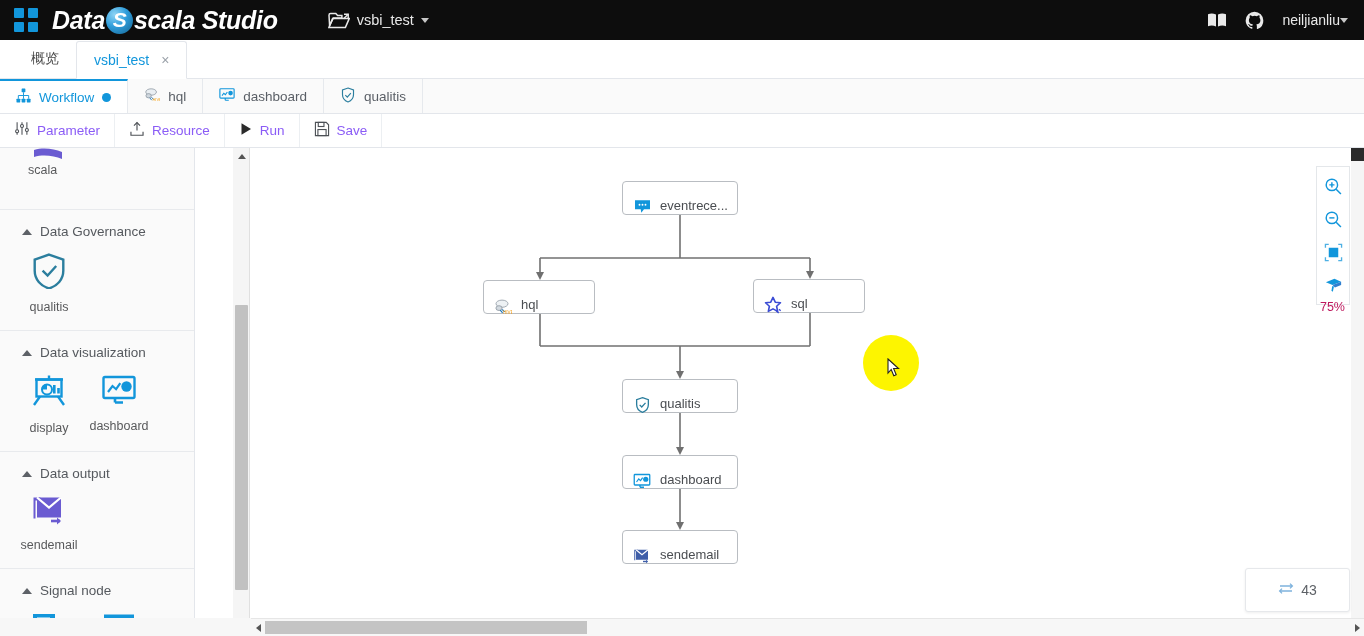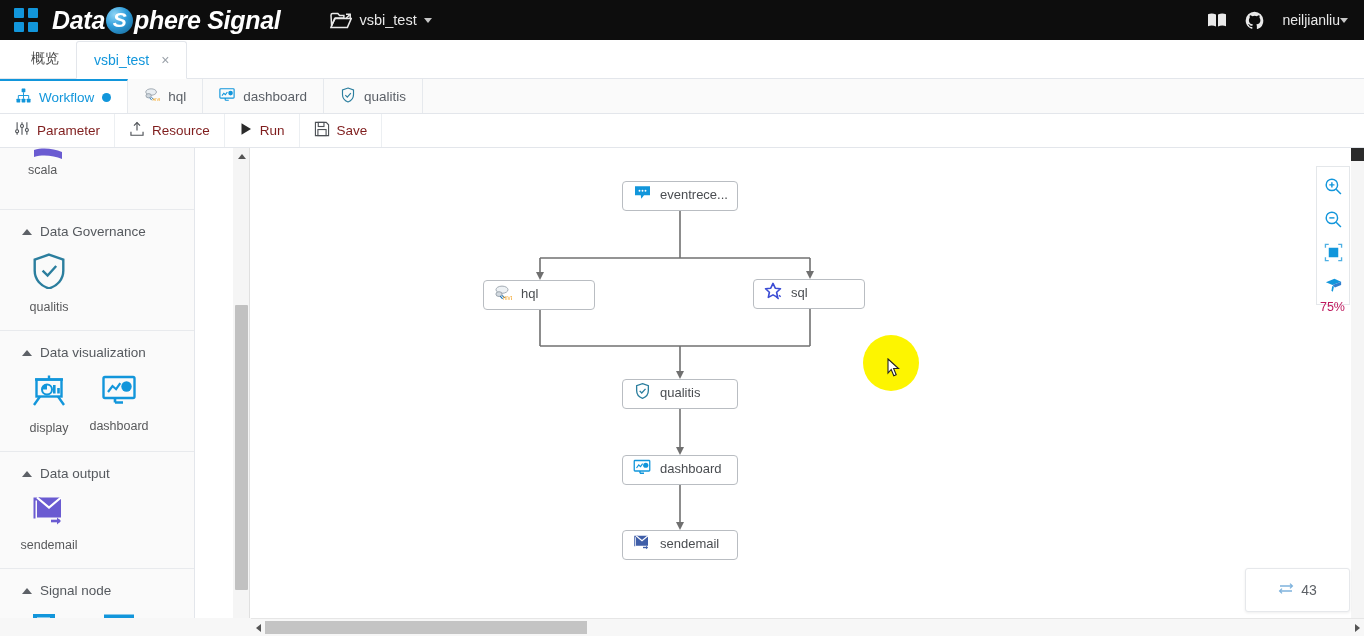--- a/index.html
+++ b/index.html
@@ -53,21 +53,21 @@
     font-size: 13.5px; color: #5a5f66; border-right: 1px solid #e6e9ed; cursor: pointer;
     background: #fafafa; }
   .stab.active { background: #fff; color: #1296db; border-top: 2px solid #1296db;
     padding-top: 0; }
   .dot { width: 9px; height: 9px; border-radius: 50%; background: #1296db; }
 
   
   .toolbar { position: absolute; left: 0; top: 114px; width: 1364px; height: 34px;
     background: #fff; border-bottom: 1px solid #e3e6eb; display: flex; align-items: center; }
   .tbtn { display: flex; align-items: center; gap: 7px; padding: 0 14px; height: 33px;
-    font-size: 13.5px; color: #7f1d1d; cursor: pointer; border-right: 1px solid #eceff2; }
+    font-size: 13.5px; color: #8b5cf6; cursor: pointer; border-right: 1px solid #eceff2; }
   .tbtn:first-child { padding-left: 14px; }
 
   
   .sidebar { position: absolute; left: 0; top: 148px; width: 195px; height: 488px;
     background: #fafafa; border-right: 1px solid #e3e6eb; overflow: hidden; }
   .sb-group { border-bottom: 1px solid #e8eaed; padding-bottom: 10px; }
   .sb-head { display: flex; align-items: center; gap: 8px; padding: 14px 0 8px 22px;
     font-size: 13.5px; color: #55595e; cursor: pointer; }
   .tri { width: 0; height: 0; border-left: 5px solid transparent;
     border-right: 5px solid transparent; border-bottom: 6px solid #5d6167; }
@@ -90,21 +90,21 @@
   .sbar-tri-u { width:0;height:0;border-left:4px solid transparent;border-right:4px solid transparent;border-bottom:5px solid #555; }
   .sbar-tri-d { width:0;height:0;border-left:4px solid transparent;border-right:4px solid transparent;border-top:5px solid #555; }
   .sbar-tri-l { width:0;height:0;border-top:4px solid transparent;border-bottom:4px solid transparent;border-right:5px solid #555; }
   .sbar-tri-r { width:0;height:0;border-top:4px solid transparent;border-bottom:4px solid transparent;border-left:5px solid #555; }
 
   
   .canvas { position: absolute; left: 251px; top: 148px; width: 1113px; height: 470px;
     background: #fff; overflow: hidden; }
   .node { position: absolute; height: 30px; background: #fff;
     border: 1px solid #b9bdc2; border-radius: 4px;
-    display: flex; align-items: flex-end; gap: 9px; padding: 8px 10px;
+    display: flex; align-items: flex-start; gap: 9px; padding: 16px 10px;
     font-size: 13px; color: #4a4d51; cursor: pointer; }
   .node .nic { width: 18px; height: 18px; flex: none; display: flex;
     align-items: center; justify-content: center; }
 
   
   .csb-v { position: absolute; right: 0; top: 148px; width: 13px; height: 470px;
     background: #f5f5f5; }
   .csb-v .thumb { position: absolute; left: 0; top: 0; width: 13px; height: 13px;
     background: #2b2b2b; }
   .hsb { position: absolute; left: 251px; bottom: 0; width: 1113px; height: 18px;
@@ -144,21 +144,21 @@
   <div class="header">
     <div class="grid-icon">
       <i></i>
         <i></i>
         <i></i>
         <i></i>
     </div>
     <div class="logo">
       <span>Data</span>
         <span class="sball">S</span>
-        <span>phere Signal</span>
+        <span>scala Studio</span>
     </div>
     <div class="proj-sel">
       <span class="folder-ic">
         <svg width="22" height="17" viewBox="0 0 22 17">
           <path d="M1 3.2c0-.9.7-1.6 1.6-1.6h5.2l1.8 2h4.3v2.3H5.4L1.6 13.5z" fill="none" stroke="#e9e9e9" stroke-width="1.5"></path>
           <path d="M4.6 6.6h16.6l-3.8 8.8H1z" fill="none" stroke="#e9e9e9" stroke-width="1.5"></path>
           <path d="M16 2.2h4.2v4.2" fill="none" stroke="#e9e9e9" stroke-width="1.5"></path>
           <path d="M20.2 2.2l-4.6 4.6" fill="none" stroke="#e9e9e9" stroke-width="1.5"></path>
         </svg>
       </span>

